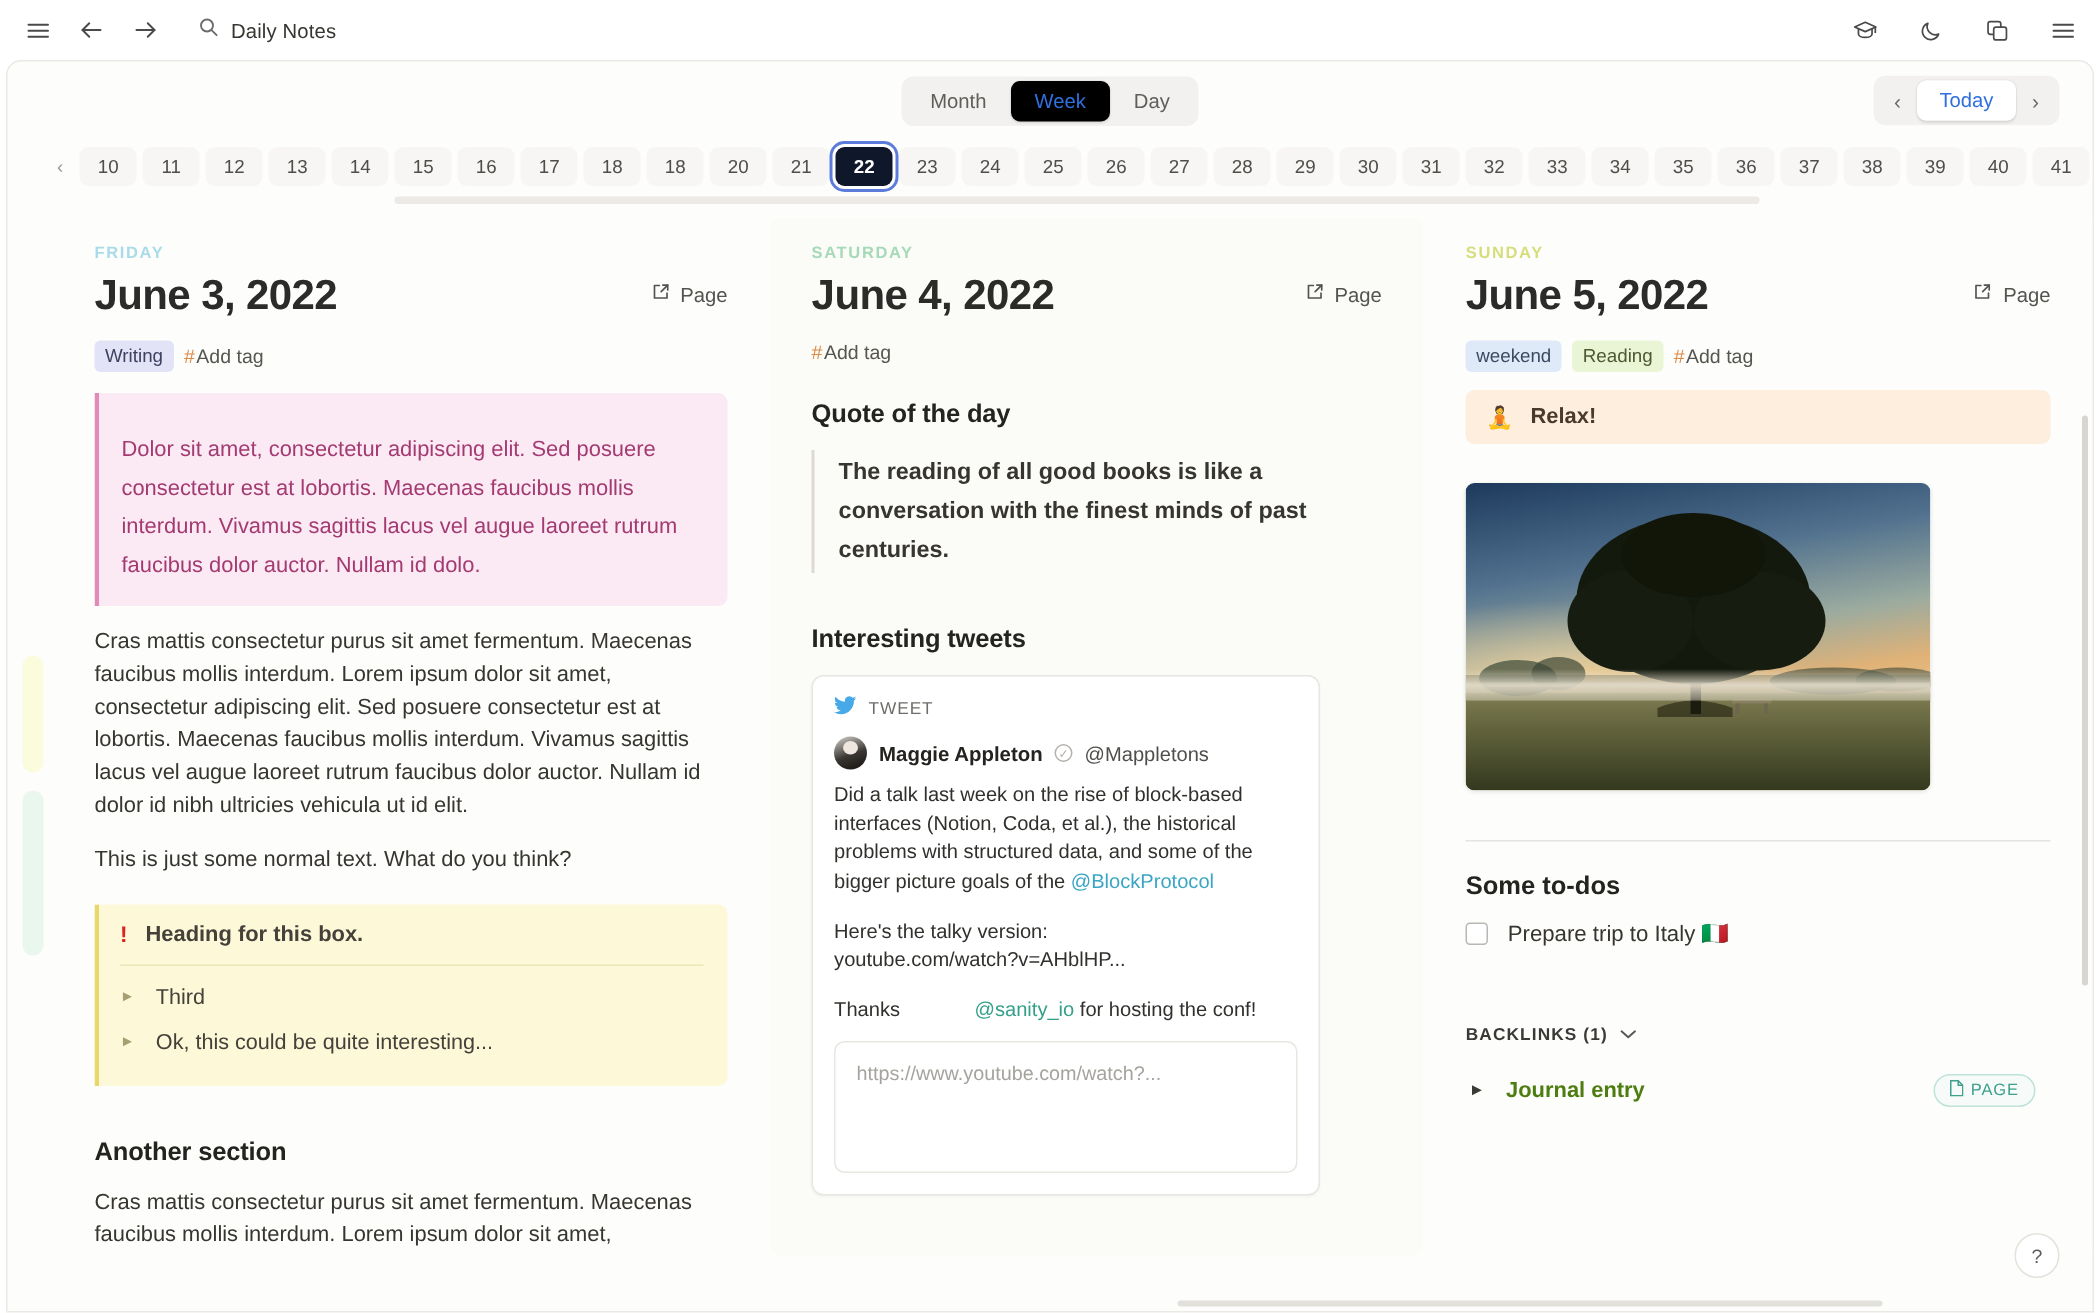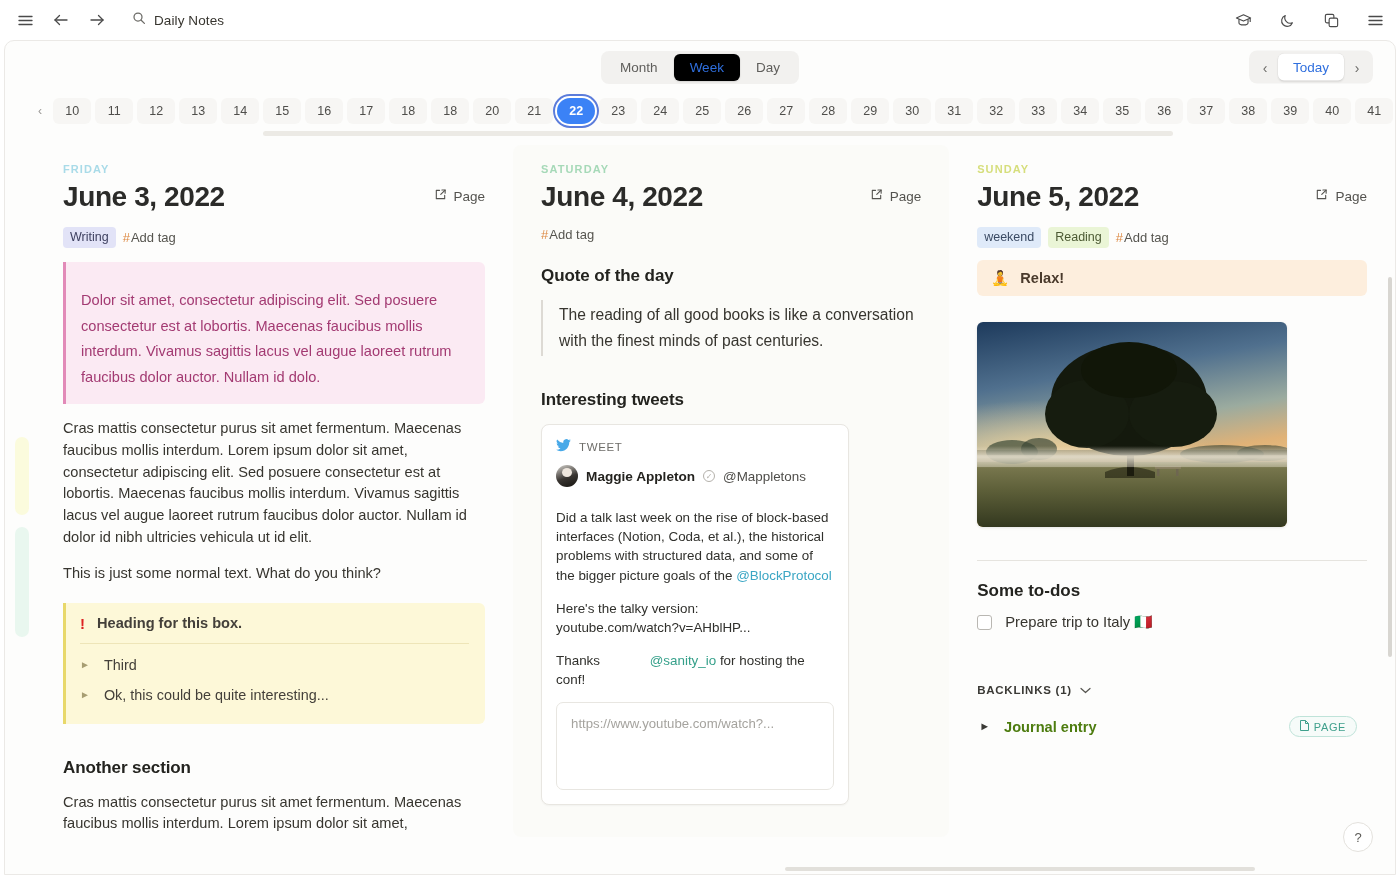--- a/index.html
+++ b/index.html
@@ -86,23 +86,23 @@
   }
   .wk {
     min-width: 38px; height: 26px;
     display: flex; align-items: center; justify-content: center;
     font-size: 12.5px; color: #4f4e4b;
     background: #f7f6f4; border-radius: 6px; cursor: pointer;
     flex: 0 0 auto; padding: 0 7px;
   }
   .wk.edge { background: transparent; min-width: 10px; color: #9a9895; }
   .wk.current {
-    background: #3b82f6; color: #ffffff; font-weight: 600;
+    background: #0f172a; color: #ffffff; font-weight: 600;
     box-shadow: 0 0 0 2px #ffffff, 0 0 0 4px #5b7cdb;
-    position: relative; z-index: 2; border-radius: 13px;
+    position: relative; z-index: 2;
   }
 
   
   .strip-scroll {
     height: 6px; margin: 2px 0 0 0; position: relative;
   }
   .strip-scroll .bar {
     position: absolute; left: 258px; width: 910px; top: 0; height: 5px;
     background: #eceae5; border-radius: 3px;
   }
@@ -201,25 +201,25 @@
     font-size: 14.4px; color: #44403a; padding: 7px 0;
   }
   .tri { color: #a79e72; font-size: 10px; line-height: 1; }
 
   
   .quote {
     margin-top: 14px;
     border-left: 2.5px solid #dddad4;
     padding: 2px 0 2px 16px;
   }
-  .quote p { font-size: 15.6px; line-height: 26px; color: #37352f; }
+  .quote p { font-size: 15.6px; line-height: 26px; color: #37352f; font-weight: bold; }
 
   
   .tweet {
-    margin-top: 14px; width: 308px;
+    margin-top: 14px; width: 339px;
     background: #ffffff; border: 1px solid #e8e6e1; border-radius: 8px;
     padding: 13px 14px 14px 14px;
     box-shadow: 0 1px 2px rgba(0,0,0,.04);
   }
   .tw-top { display: flex; align-items: center; gap: 8px; }
   .tw-top .lab {
     font-size: 11.5px; letter-spacing: .6px; color: #6e6d69;
   }
   .tw-user { display: flex; align-items: center; gap: 8px; margin-top: 9px; }
   .avatar {
@@ -231,21 +231,21 @@
     content:""; position:absolute; left:6px; top:3px; width:10px; height:9px;
     border-radius:50%; background:#efe7de;
   }
   .tw-name { font-size: 13.6px; font-weight: 700; color: #24231f; }
   .verified {
     width: 12px; height: 12px; border-radius: 50%;
     border: 1.2px solid #b4b1ab; color: #b4b1ab;
     font-size: 8px; display: flex; align-items: center; justify-content: center;
   }
   .tw-handle { font-size: 13.4px; color: #4f4e4a; }
-  .tw-body { font-size: 13.4px; line-height: 19.2px; color: #30302c; margin-top: 21px; }
+  .tw-body { font-size: 13.4px; line-height: 19.2px; color: #30302c; margin-top: 7px; }
   .tw-body .mention { color: #3aa6c4; }
   .mention-green { color: #35a08a; margin-left: 46px; }
   .tw-embed {
     margin-top: 12px; height: 88px;
     border: 1px solid #e8e6e1; border-radius: 7px;
     padding: 13px 14px;
     font-size: 13.2px; color: #a5a39e;
     overflow: hidden;
   }
 

